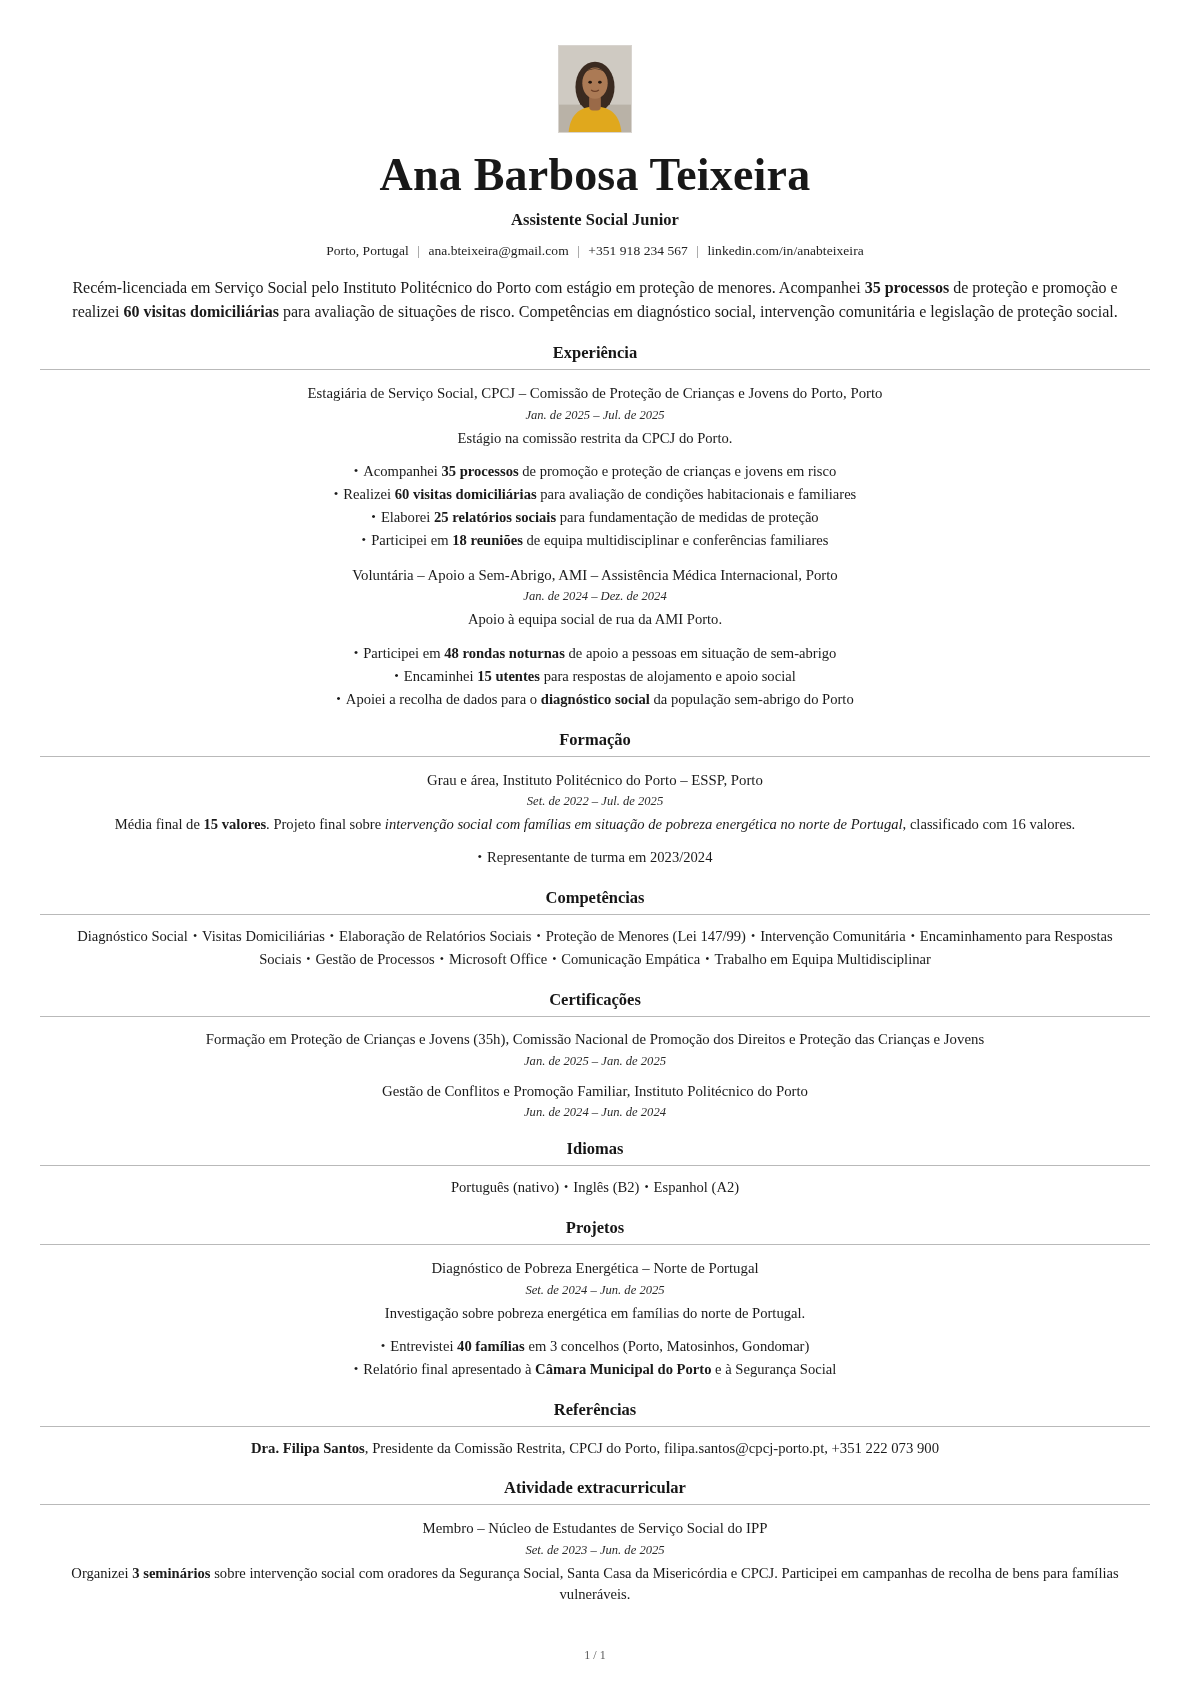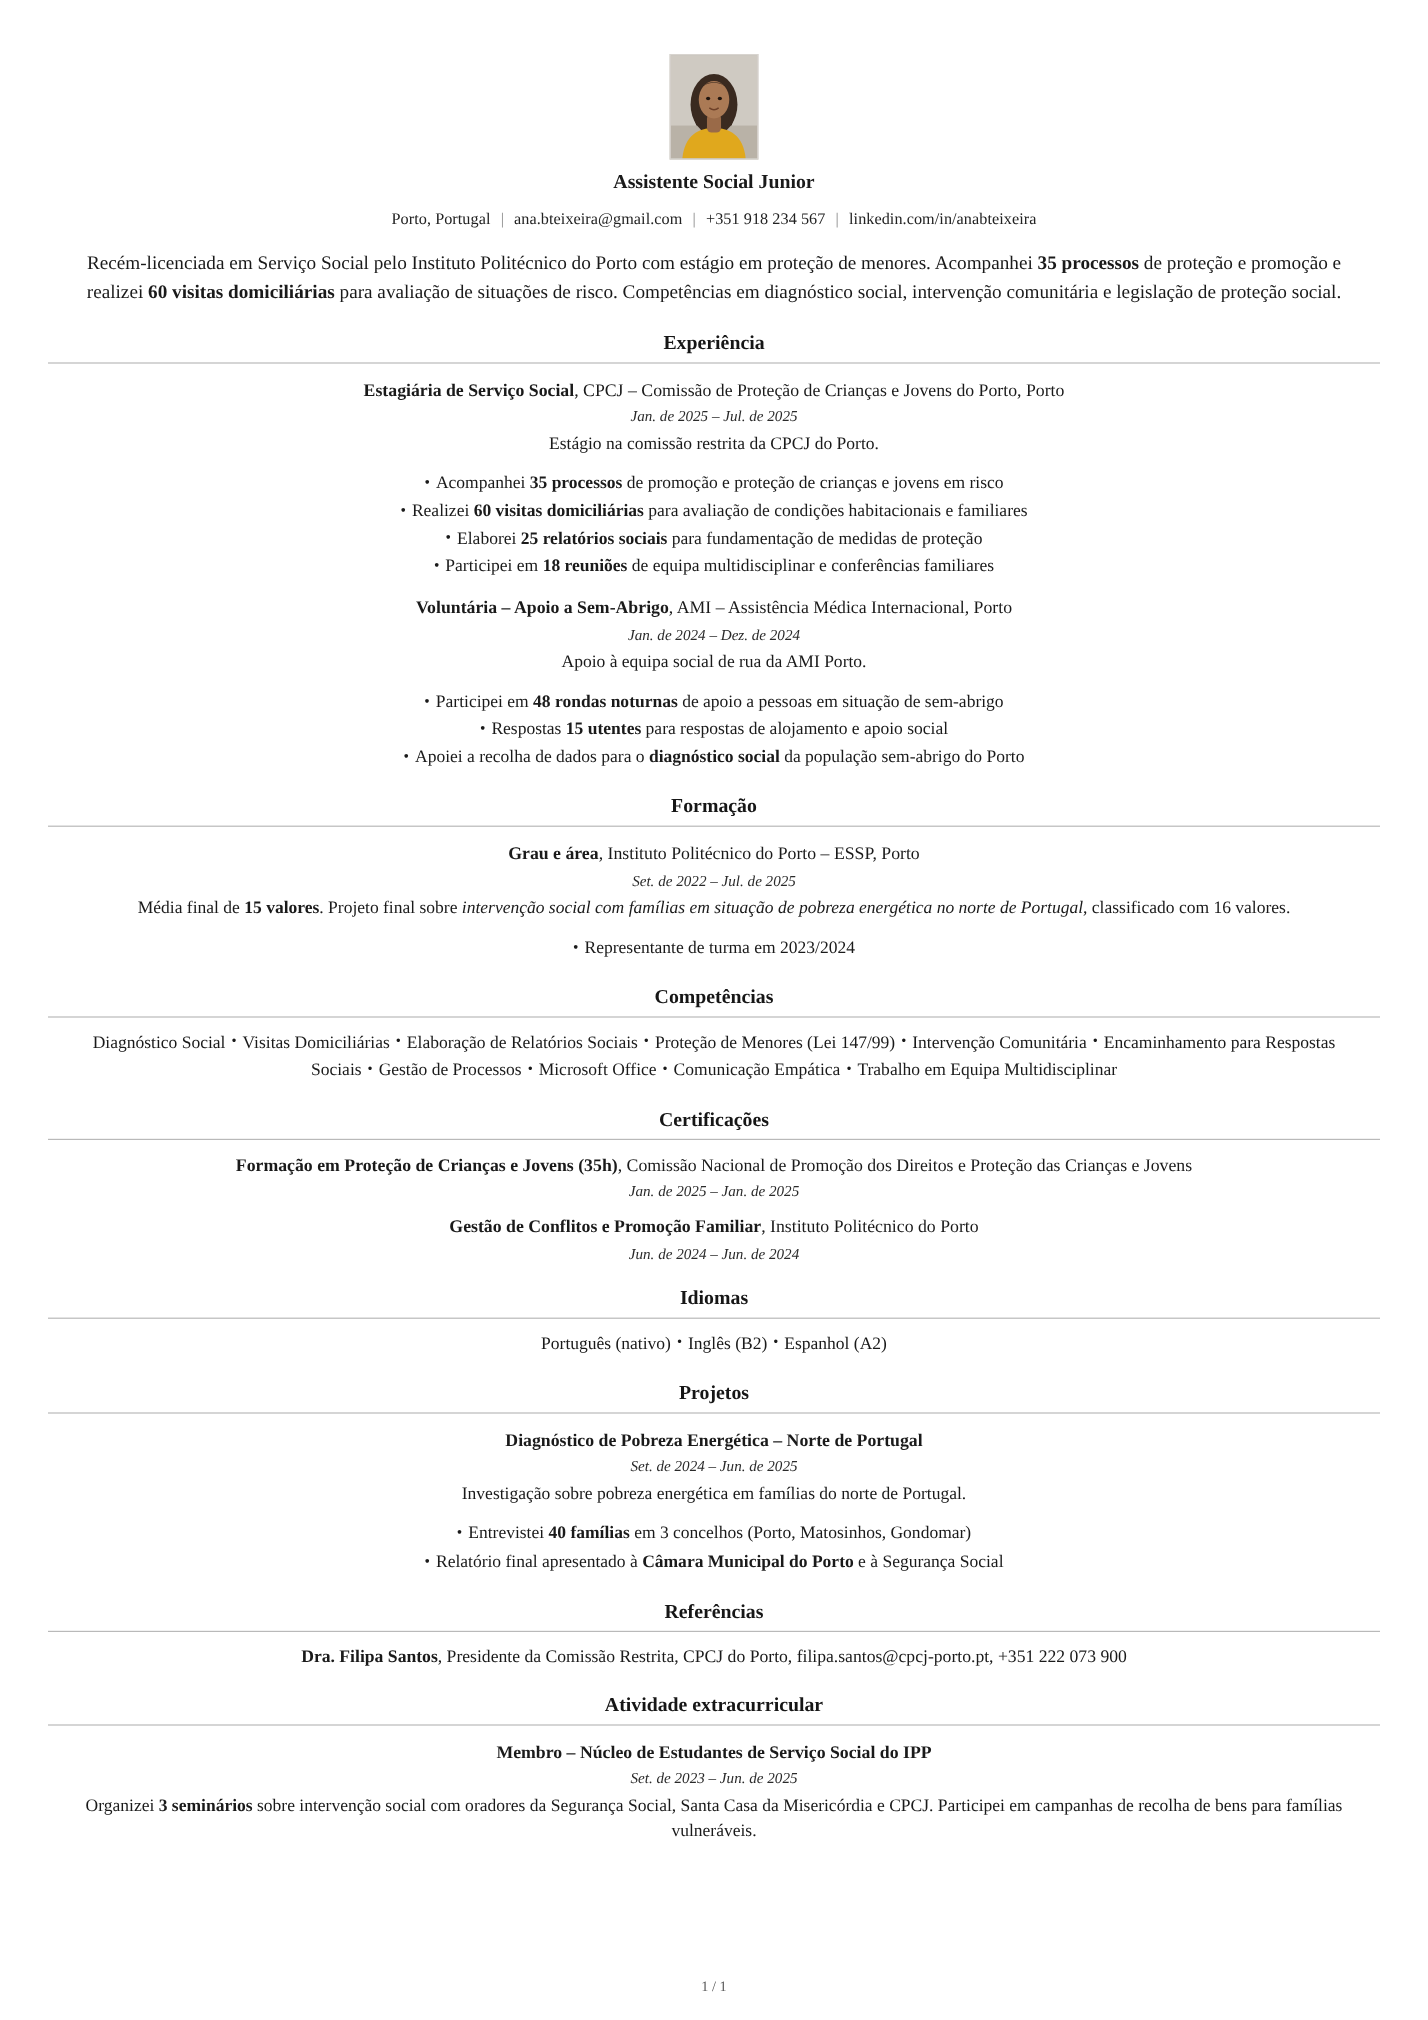--- a/index.html
+++ b/index.html
@@ -95,21 +95,21 @@
   }
 
   .entry { text-align: center; margin-top: 13px; }
   .entry:first-of-type { margin-top: 0; }
 
   .entry-heading {
     font-size: 14.8px;
     line-height: 1.45;
     color: #1a1a1a;
   }
-  .entry-heading b { font-weight: 700; }
+  .entry-heading b { font-weight: 400; }
 
   .entry-dates {
     font-size: 12.6px;
     font-style: italic;
     margin-top: 3px;
     color: #2a2a2a;
   }
 
   .entry-desc {
     font-size: 14.6px;
@@ -195,20 +195,21 @@
         <path d="M22 30 C22 46 24 56 26 60 L22 60 C18 50 18 38 22 30 Z" fill="#3a2a20"></path>
         <path d="M52 30 C52 46 50 56 48 60 L52 60 C56 50 56 38 52 30 Z" fill="#3a2a20"></path>
 
         <ellipse cx="32" cy="37" rx="1.8" ry="1.5" fill="#20150e"></ellipse>
         <ellipse cx="42" cy="37" rx="1.8" ry="1.5" fill="#20150e"></ellipse>
 
         <path d="M33 45 Q37 48 41 45" stroke="#6d4028" stroke-width="1.3" fill="none"></path>
       </svg>
     </div>
 
+    <h1 class="full-name">Ana Barbosa Teixeira</h1>
     <div class="job-title">Assistente Social Junior</div>
 
     <div class="contact-line">
       <span>Porto, Portugal</span>
       <span class="contact-sep">|</span>
       <span>ana.bteixeira@gmail.com</span>
       <span class="contact-sep">|</span>
       <span>+351 918 234 567</span>
       <span class="contact-sep">|</span>
       <span>linkedin.com/in/anabteixeira</span>
@@ -231,21 +232,21 @@
             <li><span>Elaborei </span><b>25 relatórios sociais</b><span> para fundamentação de medidas de proteção</span></li>
             <li><span>Participei em </span><b>18 reuniões</b><span> de equipa multidisciplinar e conferências familiares</span></li>
           </ul>
         </div>
         <div class="entry">
           <div class="entry-heading"><b>Voluntária – Apoio a Sem-Abrigo</b><span>, AMI – Assistência Médica Internacional, Porto</span></div>
           <div class="entry-dates">Jan. de 2024 – Dez. de 2024</div>
           <div class="entry-desc">Apoio à equipa social de rua da AMI Porto.</div>
           <ul class="bullets">
             <li><span>Participei em </span><b>48 rondas noturnas</b><span> de apoio a pessoas em situação de sem-abrigo</span></li>
-            <li><span>Respostas </span><b>15 utentes</b><span> para respostas de alojamento e apoio social</span></li>
+            <li><span>Encaminhei </span><b>15 utentes</b><span> para respostas de alojamento e apoio social</span></li>
             <li><span>Apoiei a recolha de dados para o </span><b>diagnóstico social</b><span> da população sem-abrigo do Porto</span></li>
           </ul>
         </div>
       </div>
       <div class="section">
         <div class="section-title">Formação</div>
         <hr class="section-rule">
         <div class="entry">
           <div class="entry-heading"><b>Grau e área</b><span>, Instituto Politécnico do Porto – ESSP, Porto</span></div>
           <div class="entry-dates">Set. de 2022 – Jul. de 2025</div>

